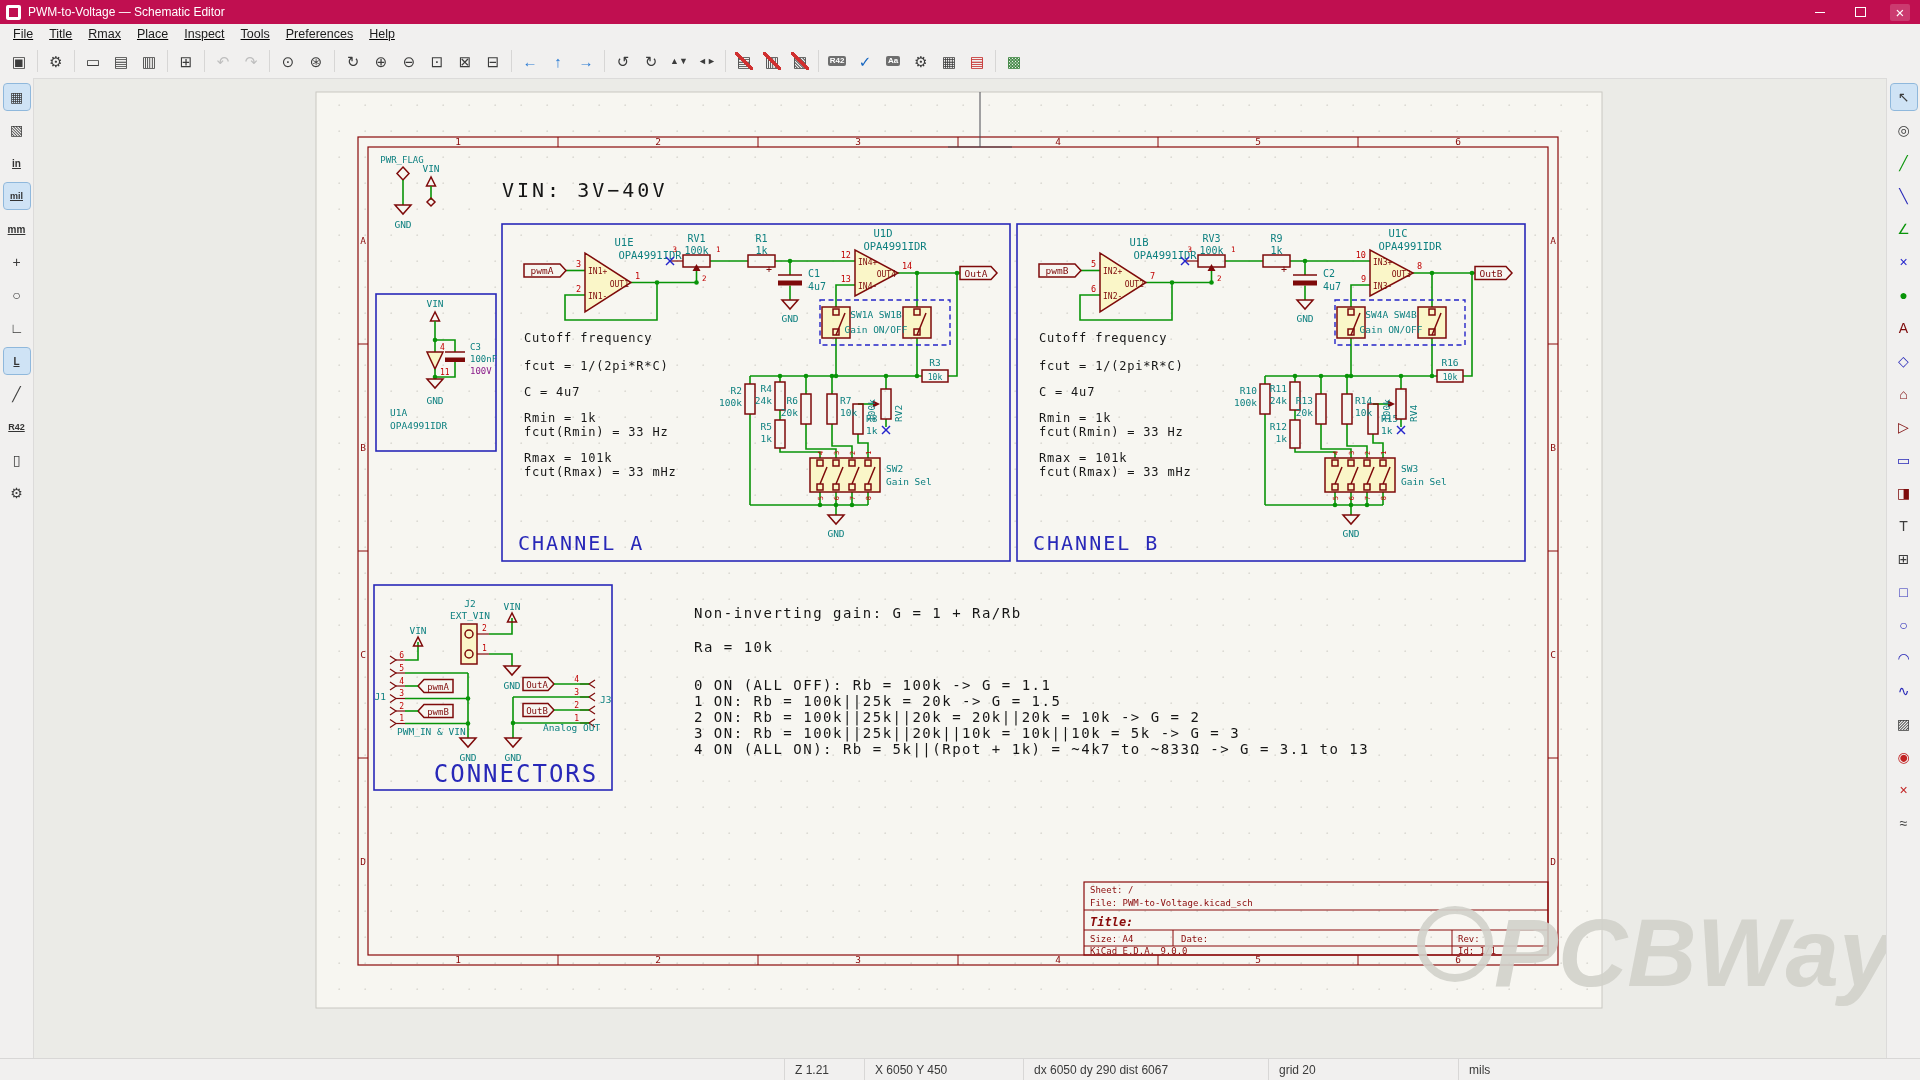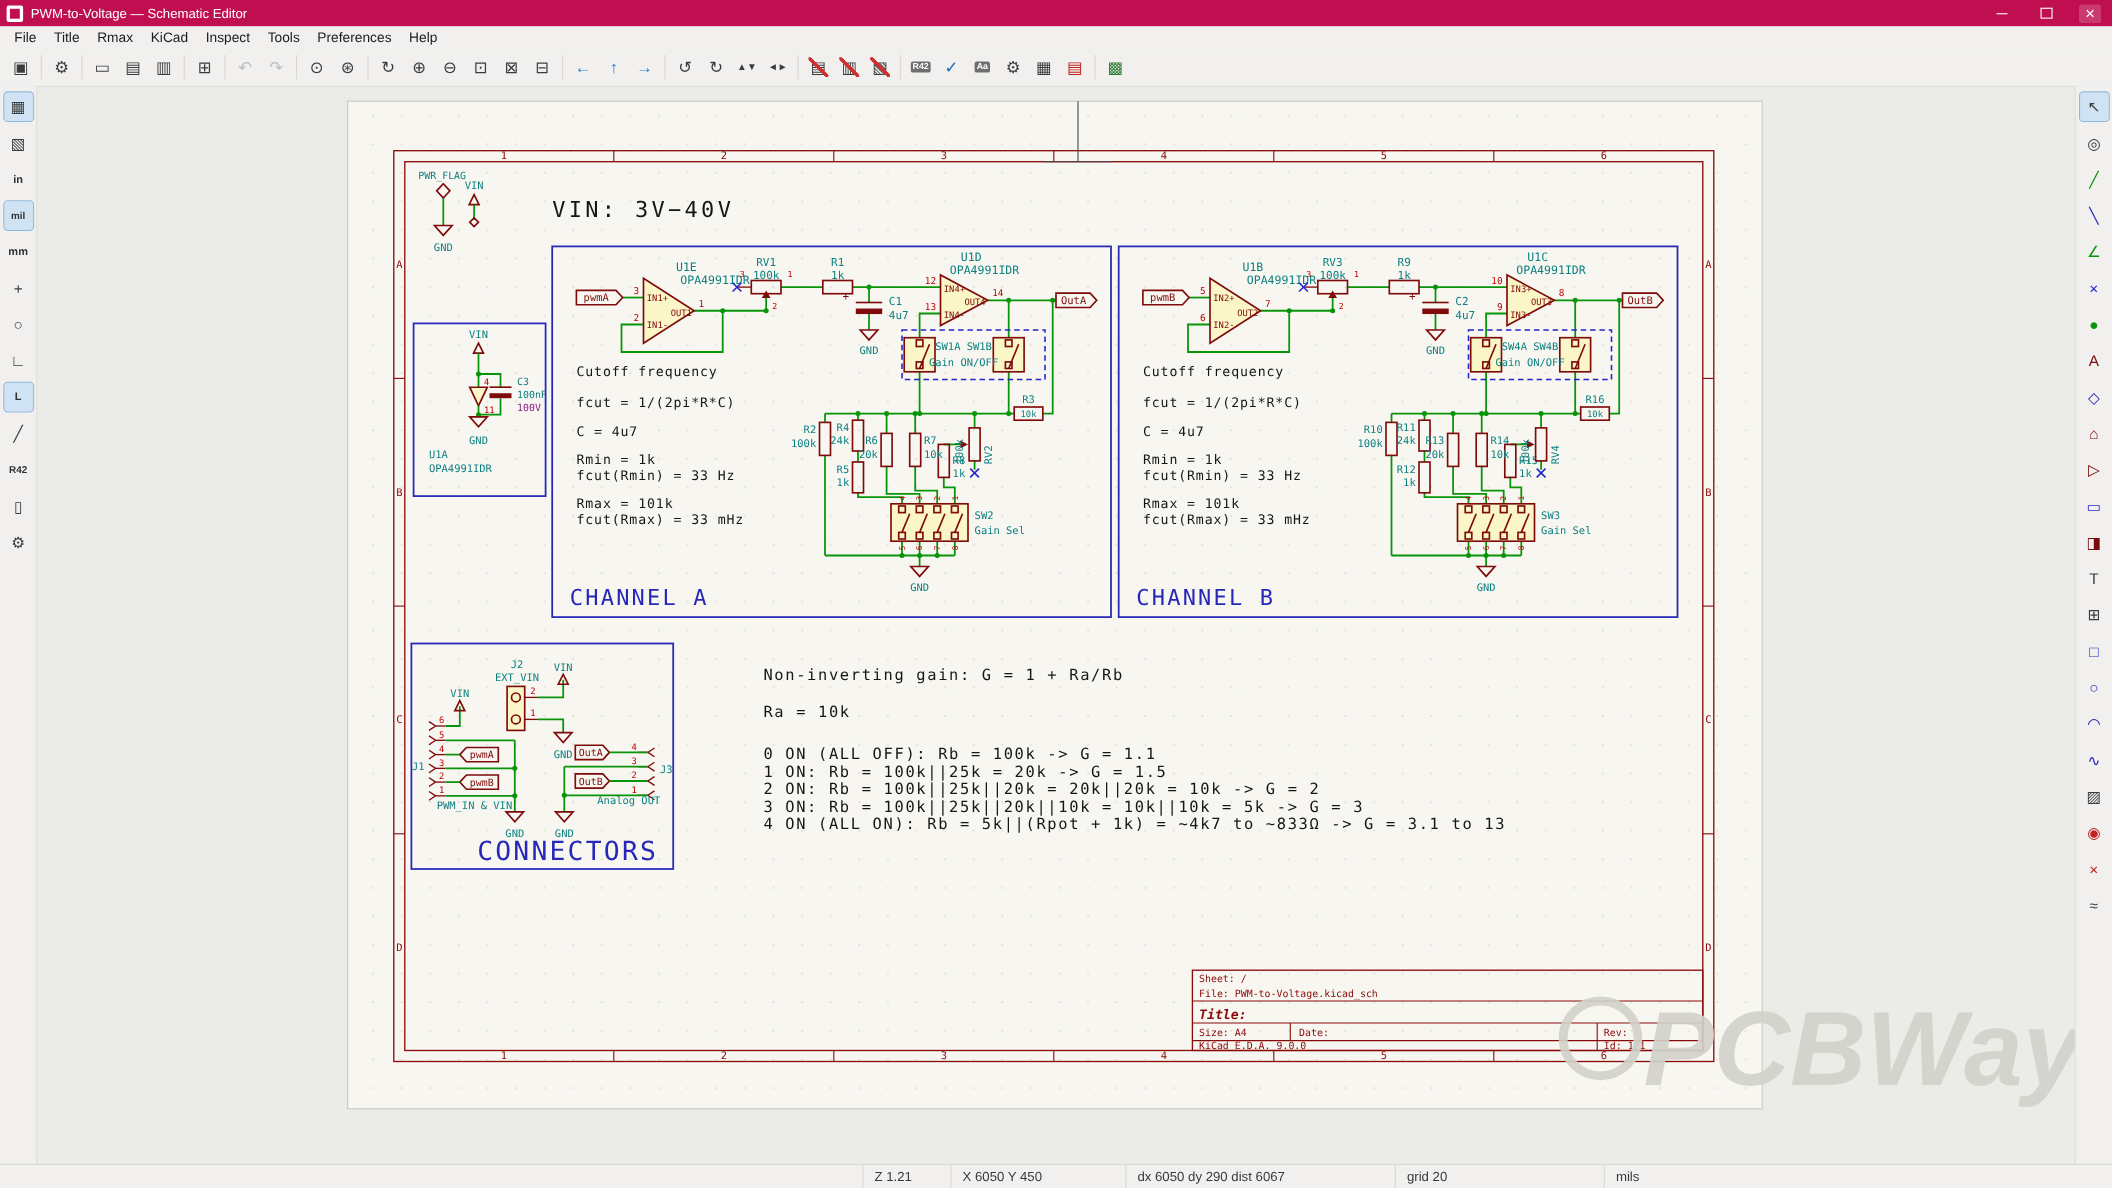--- a/index.html
+++ b/index.html
@@ -9,39 +9,39 @@
   .titlebar{position:absolute;left:0;top:0;right:0;height:24px;background:#C00F50;display:flex;align-items:center;color:#fff;}
   .app-icon{width:15px;height:15px;margin:0 7px 0 6px;background:#fff;border-radius:2px;position:relative;flex:none;}
   .app-icon::after{content:"";position:absolute;left:3px;top:3px;right:3px;bottom:3px;background:#C00F50;}
   .title-text{font-size:12px;}
   .tb-spacer{flex:1}
   .win-btn{width:40px;height:24px;display:flex;align-items:center;justify-content:center;color:#fff;flex:none;}
   .wb-min{width:10px;border-bottom:1.5px solid #fff;height:1px;display:block;}
   .wb-max{width:9px;height:8px;border:1.2px solid #fff;display:block;}
   .wb-close-pad{width:20px;height:17px;background:rgba(255,255,255,.18);border-radius:2px;display:flex;align-items:center;justify-content:center;font-size:15px;line-height:1;}
   
-  .menubar{position:absolute;left:0;top:24px;right:0;height:20px;background:#F1F0EF;display:flex;align-items:center;padding-left:5px;}
+  .menubar{position:absolute;left:0;top:24px;right:0;height:20px;background:#F1F0EF;display:flex;align-items:center;padding-left:5px;text-decoration:underline;}
   .menu-item{padding:0 8px;font-size:12.5px;color:#1c1c1c;}
   
   .toolbar{position:absolute;left:0;top:44px;right:0;height:34px;background:#F1F0EF;border-bottom:1px solid #DCDBDA;display:flex;align-items:center;padding-left:5px;}
   .tb-btn{width:26px;height:26px;display:flex;align-items:center;justify-content:center;border-radius:3px;position:relative;margin:0 1px;flex:none;}
   .tb-btn .glyph{font-size:15px;color:#3C3C3C;line-height:1;}
   .tb-btn.disabled .glyph{color:#BEBEBE;}
   .tb-sep{width:1px;height:22px;background:#D7D6D5;margin:0 4px;flex:none;}
   .slashed::after{content:"";position:absolute;left:4px;top:4px;right:4px;bottom:4px;
      background:linear-gradient(45deg,transparent 44%,#D03030 44%,#D03030 56%,transparent 56%);}
   .mini-text{font-size:8px;font-weight:bold;background:#6E6E6E;color:#fff;padding:1px 2px;border-radius:2px;line-height:1;}
   
   .left-rail{position:absolute;left:0;top:78px;bottom:22px;width:34px;background:#F1F0EF;border-right:1px solid #DCDBDA;
      display:flex;flex-direction:column;align-items:center;padding-top:6px;box-sizing:border-box;}
   .right-rail{position:absolute;right:0;top:78px;bottom:22px;width:34px;background:#F1F0EF;border-left:1px solid #DCDBDA;
      display:flex;flex-direction:column;align-items:center;padding-top:6px;box-sizing:border-box;}
   .rail-btn{width:26px;height:26px;margin-bottom:7px;display:flex;align-items:center;justify-content:center;border-radius:3px;flex:none;}
   .rail-btn .glyph{font-size:14px;color:#3C3C3C;line-height:1;}
-  .rail-btn .unit{font-size:10px;font-weight:bold;color:#333;}
+  .rail-btn .unit{font-size:10px;font-weight:bold;color:#333;text-decoration:underline;}
   .rail-btn.active{background:#CFE3F5;outline:1px solid #8FB8DC;}
   
   .statusbar{position:absolute;left:0;right:0;bottom:0;height:22px;background:#F1F0EF;border-top:1px solid #D8D7D6;
      display:flex;align-items:center;font-size:12px;color:#3A3A3A;box-sizing:border-box;}
   .sb-cell{border-left:1px solid #D8D7D6;height:100%;display:flex;align-items:center;padding:0 10px;box-sizing:border-box;flex:none;}
   .sb-fill{flex:1;border-left:none;}
   
   .canvas{position:absolute;left:34px;top:78px;right:34px;bottom:22px;}
   svg text{font-family:"DejaVu Sans Mono","Liberation Mono",monospace;}
   .wire{stroke:#089408;stroke-width:1.6;fill:none;}
@@ -79,21 +79,21 @@
       </span>
     <span class="win-btn">
         <span class="wb-close-pad">×</span>
       </span>
   </div>
 
   <div class="menubar">
       <div class="menu-item">File</div>
       <div class="menu-item">Title</div>
       <div class="menu-item">Rmax</div>
-      <div class="menu-item">KiCad</div>
+      <div class="menu-item">Place</div>
       <div class="menu-item">Inspect</div>
       <div class="menu-item">Tools</div>
       <div class="menu-item">Preferences</div>
       <div class="menu-item">Help</div>
     </div>
   <div class="toolbar">
       <div class="tb-btn">
         <span class="glyph">▣</span>
       </div>
       <div class="tb-sep"></div>

